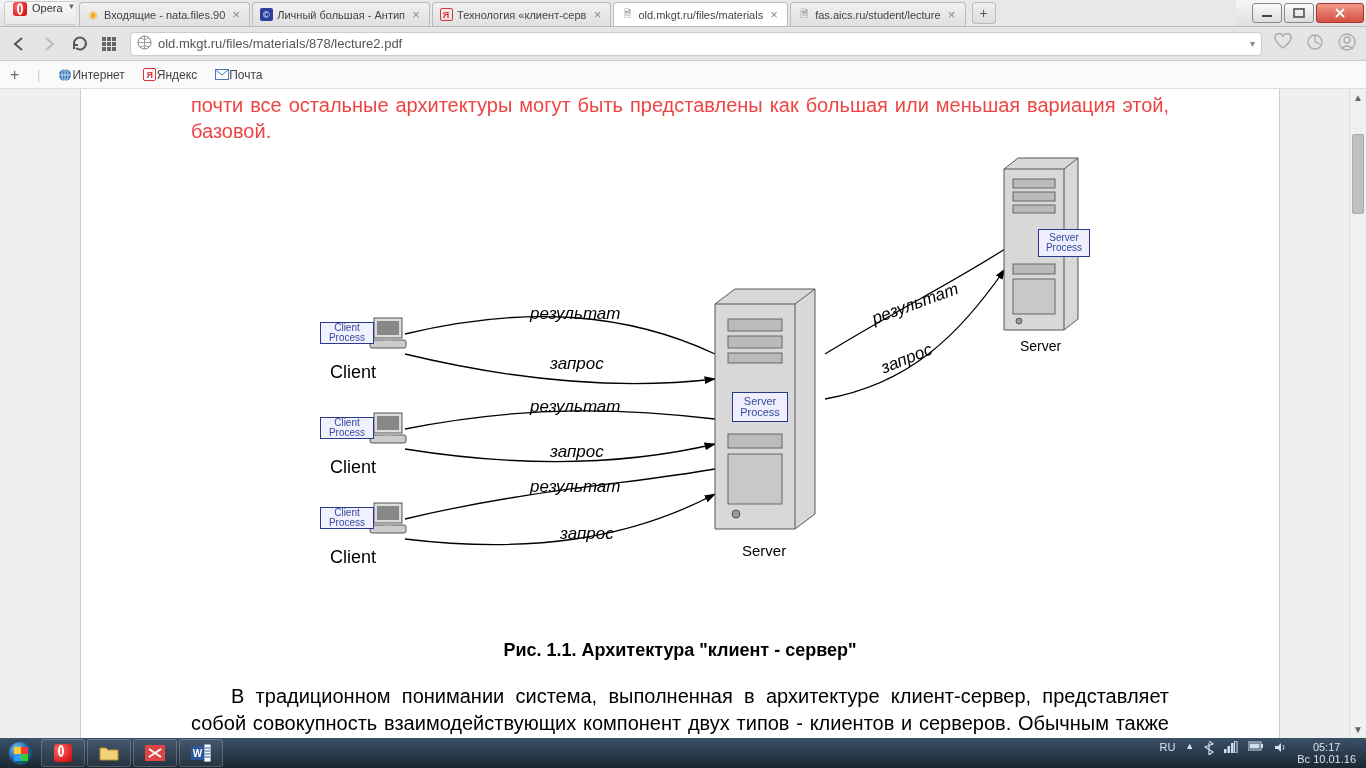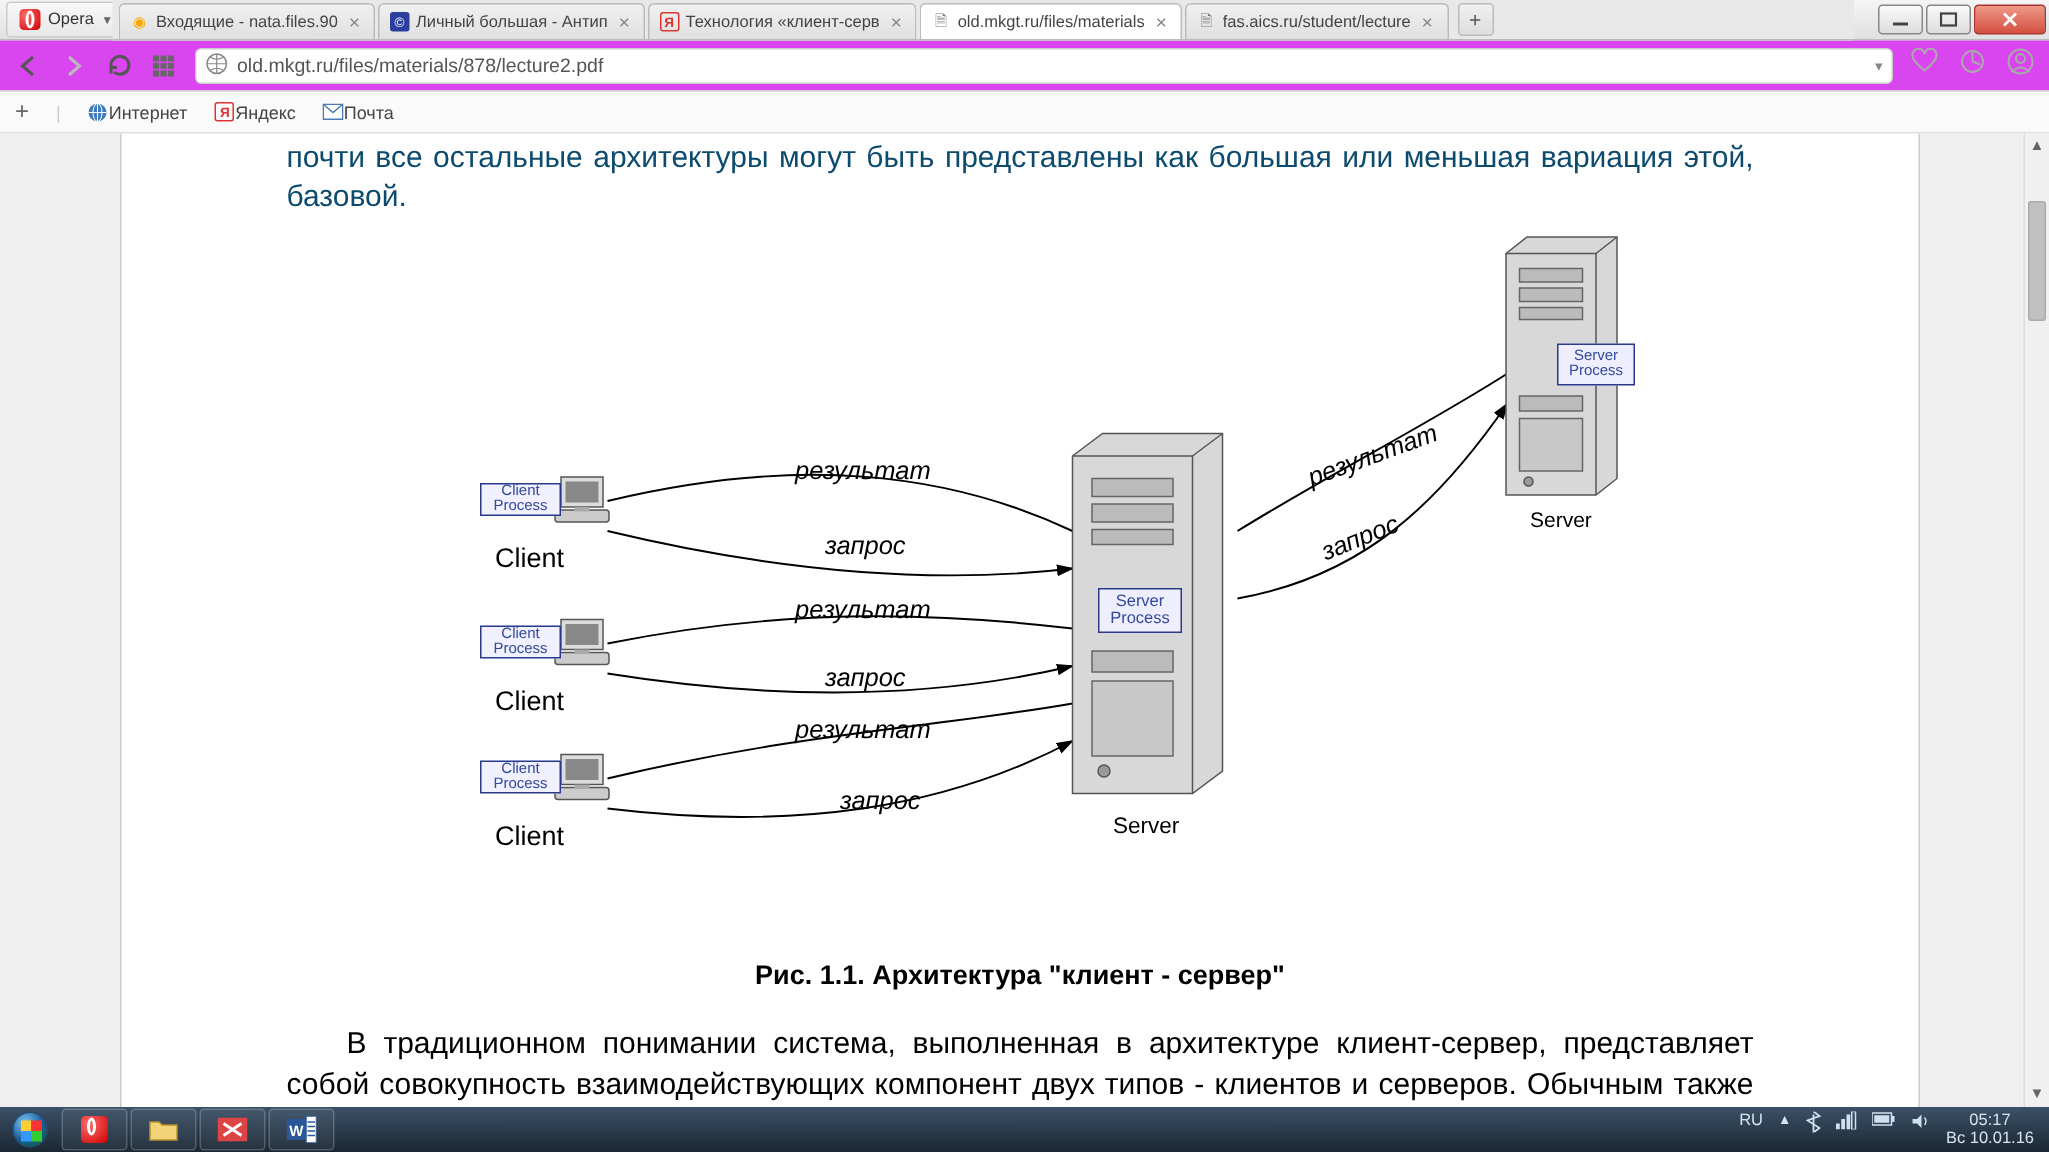--- a/index.html
+++ b/index.html
@@ -1,43 +1,43 @@
 <!DOCTYPE html>
 <html><head>
 <meta charset="utf-8">
 <style>
 *{margin:0;padding:0;box-sizing:border-box;font-family:"Segoe UI",Arial,sans-serif}
 body{width:1366px;height:768px;overflow:hidden;background:#fff;position:relative}
 .titlebar{height:27px;background:linear-gradient(#f5f5f5,#e0e0e0);display:flex;align-items:center;border-bottom:1px solid #bbb}
-.opera-btn{display:flex;align-items:center;height:24px;background:linear-gradient(#f8f8f8,#e8e8e8);border:1px solid #ccc;border-radius:3px;margin:1px 4px;padding:0 8px;font-size:11px;color:#333;gap:5px}
+.opera-btn{display:flex;height:24px;background:linear-gradient(#f8f8f8,#e8e8e8);border:1px solid #ccc;border-radius:3px;margin:1px 4px;padding:0 8px;font-size:11px;color:#333;gap:5px}
 .opera-logo{width:14px;height:14px;border-radius:3px;background:radial-gradient(circle at 30% 30%,#ff6b6b,#cc0000);position:relative}
 .opera-logo:after{content:"";position:absolute;left:4px;top:1px;width:6px;height:12px;border:2px solid #fff;border-radius:50%;box-sizing:border-box}
 .win-controls{margin-left:auto;display:flex;gap:2px;padding-right:2px}
 .win-btn{width:30px;height:20px;border:1px solid #888;border-radius:3px;font-size:11px;display:flex;align-items:center;justify-content:center;background:linear-gradient(#fafafa,#ddd)}
 .win-close{background:linear-gradient(#e98,#d55042);color:#fff;width:48px;border-color:#a33}
 .win-btn svg{width:12px;height:10px}
 .tabbar{height:27px;background:#e8e8e8;display:flex;align-items:flex-end;padding-left:4px;border-bottom:1px solid #bbb;position:absolute;top:0;left:75px;right:130px}
 .tab{height:24px;border:1px solid #bbb;border-bottom:none;border-radius:4px 4px 0 0;background:linear-gradient(#f0f0f0,#e0e0e0);display:flex;align-items:center;padding:0 6px;font-size:11px;color:#444;margin-right:2px;max-width:190px;min-width:0;gap:4px;position:relative}
 .tab.active{background:#fff}
 .tab-title{white-space:nowrap;overflow:hidden;text-overflow:ellipsis;flex:1}
 .tab-close{width:14px;height:14px;color:#888;font-size:13px;display:flex;align-items:center;justify-content:center}
 .tab-icon{width:14px;height:14px;flex-shrink:0;display:flex;align-items:center;justify-content:center;font-size:10px}
 .newtab{width:24px;height:22px;border:1px solid #bbb;border-radius:3px;background:linear-gradient(#f0f0f0,#ddd);display:flex;align-items:center;justify-content:center;font-size:14px;color:#555;margin-left:4px;margin-bottom:2px}
-.addr{height:34px;background:#d946ef;border-bottom:1px solid #ccc;display:flex;align-items:center;padding:0 10px;gap:12px}
+.addr{height:34px;background:#e5e5e5;border-bottom:1px solid #ccc;display:flex;align-items:center;padding:0 10px;gap:12px}
 .nav-btn{width:18px;height:18px;display:flex;align-items:center;justify-content:center;color:#999}
 .nav-btn.active{color:#555}
 .url-wrap{flex:1;height:24px;border:1px solid #ccc;border-radius:4px;background:#fff;display:flex;align-items:center;padding:0 6px;gap:6px;font-size:13px;color:#555}
 .url-wrap .globe{color:#888}
 .right-icons{display:flex;gap:14px;color:#999;align-items:center}
 .bookbar{height:28px;background:#fafafa;border-bottom:1px solid #ddd;display:flex;align-items:center;padding:0 10px;gap:18px;font-size:12px;color:#444}
 .bm{display:flex;align-items:center;gap:0}
 .bm-icon{width:14px;height:14px;display:flex;align-items:center;justify-content:center}
 .content{position:absolute;top:89px;bottom:30px;left:0;right:0;background:#efefef;overflow:hidden}
 .page{position:absolute;left:80px;top:0;width:1200px;background:#fff;border-left:1px solid #ccc;border-right:1px solid #ccc;height:680px;font-family:"Times New Roman",serif}
-.para{padding:3px 110px 10px 110px;font-size:20px;color:#0c4a6e;text-align:justify;line-height:1.3}
+.para{padding:3px 110px 10px 110px;font-size:20px;color:#ef4444;text-align:justify;line-height:1.3}
 .diagram{position:relative;width:900px;height:470px;margin:0 auto}
 .caption{text-align:center;font-weight:bold;font-size:18px;margin:16px 0 22px 0}
 .para2{padding:0 110px;font-size:20px;color:#000;text-align:justify;text-indent:40px;line-height:1.35}
 .scrollbar{position:absolute;right:0;top:89px;bottom:30px;width:17px;background:#f0f0f0;border-left:1px solid #ddd}
 .scroll-thumb{position:absolute;left:2px;right:2px;top:45px;height:80px;background:#c0c0c0;border-radius:2px;border:1px solid #aaa}
 .scroll-btn{position:absolute;left:0;right:0;height:17px;display:flex;align-items:center;justify-content:center;color:#666;font-size:10px}
 .taskbar{position:absolute;bottom:0;left:0;right:0;height:30px;background:linear-gradient(#3b5168,#1a2733);display:flex;align-items:center}
 .start{width:40px;height:30px;display:flex;align-items:center;justify-content:center}
 .orb{width:24px;height:24px;border-radius:50%;background:radial-gradient(circle at 35% 30%,#7ec8f0,#1a5c9e 55%,#063 90%);border:1px solid #2a4a6a;position:relative}
 .orb:after{content:"";position:absolute;left:5px;top:5px;width:14px;height:14px;background:conic-gradient(#f33 0 25%,#3c3 0 50%,#39f 0 75%,#fc3 0);filter:blur(.3px)}

